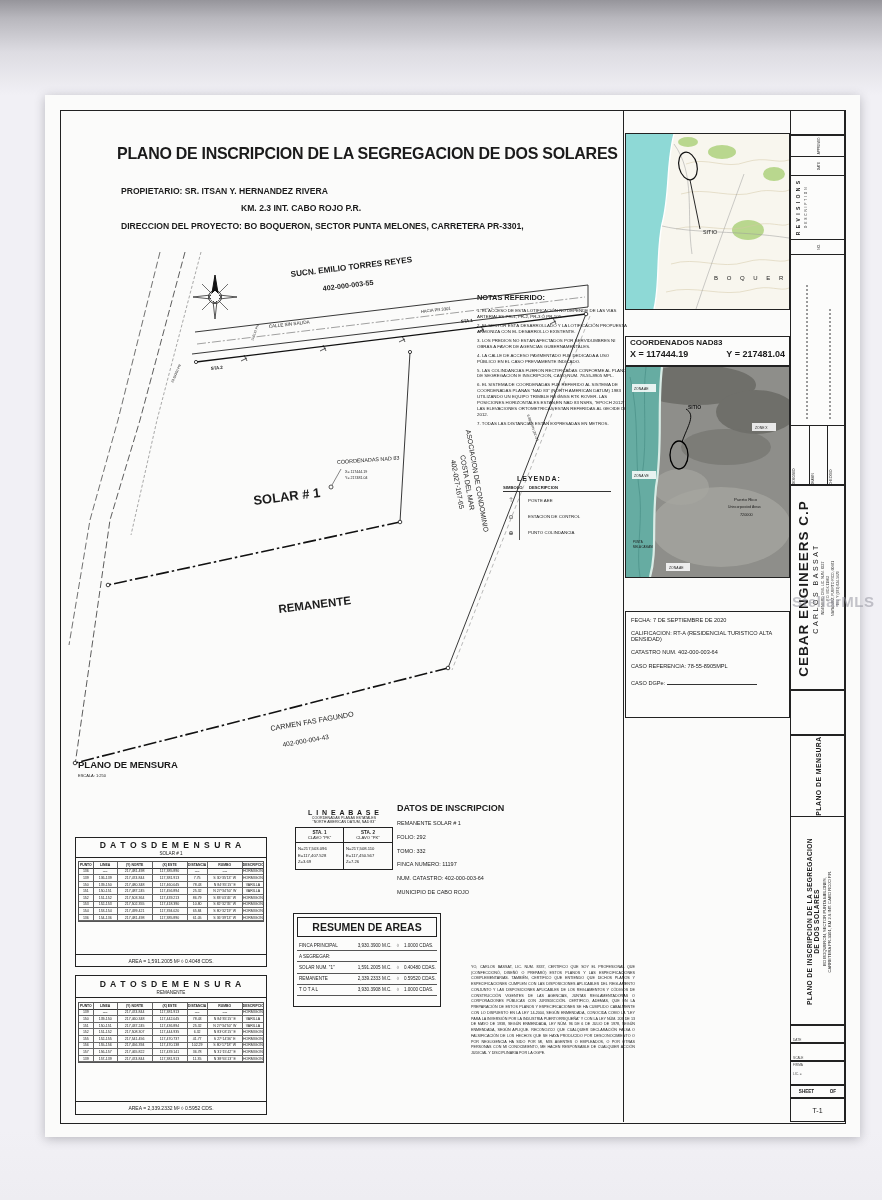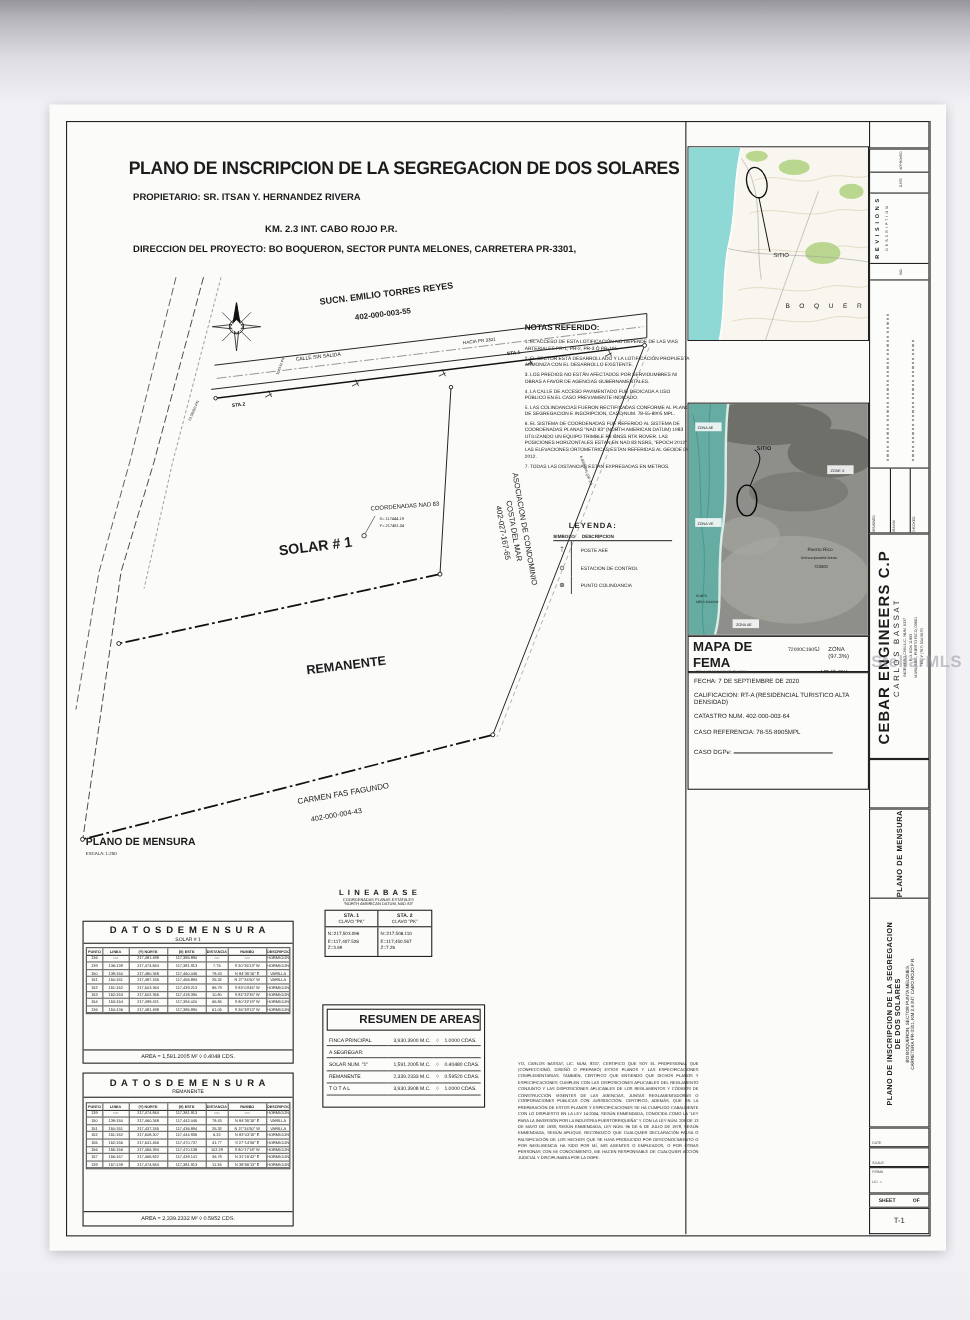--- a/index.html
+++ b/index.html
@@ -38,21 +38,21 @@
 </style>
 </head>
 <body>
 
 <div class="sheet">
   <div class="frame"></div>
   <div class="vline" style="left:578px;top:15px;height:1012px;"></div>
   <div class="vline" style="left:745px;top:15px;height:1012px;"></div>
 
   <div class="abs t-title" style="left:72px;top:49px;">PLANO DE INSCRIPCION DE LA SEGREGACION DE DOS SOLARES</div>
-  <div class="abs t-sub" style="left:76px;top:79px;text-align:right;">PROPIETARIO:  SR. ITSAN Y. HERNANDEZ RIVERA</div>
+  <div class="abs t-sub" style="left:76px;top:91px;text-align:right;">PROPIETARIO:  SR. ITSAN Y. HERNANDEZ RIVERA</div>
   <div class="abs t-sub" style="left:76px;top:94px;margin-top:32px;">DIRECCION DEL PROYECTO: BO BOQUERON, SECTOR PUNTA MELONES, CARRETERA PR-3301,</div>
   <div class="abs t-sub" style="left:196px;top:108px;">KM. 2.3 INT. CABO ROJO P.R.</div>
 
   <svg class="abs" style="left:16px;top:120px;" width="562" height="572" viewBox="0 0 562 572">
 
     <path d="M124,37 L79,205 L49,305 L14,550" fill="none" stroke="#333" stroke-width="0.8" stroke-dasharray="7 3"></path>
     <path d="M99,37 L57,205 L29,305 L8,430" fill="none" stroke="#333" stroke-width="0.7" stroke-dasharray="7 3"></path>
     <path d="M140,37 L96,205 L70,320" fill="none" stroke="#555" stroke-width="0.5" stroke-dasharray="3 2"></path>
 
     <path d="M134,117 L527,70" fill="none" stroke="#222" stroke-width="0.9"></path>
@@ -183,20 +183,27 @@
         <path d="M70,175 C85,130 100,90 118,40"></path>
         <path d="M48,10 C70,40 60,80 66,120"></path>
       </g>
       <ellipse cx="62" cy="32" rx="9" ry="14" fill="none" stroke="#111" stroke-width="1.2" transform="rotate(-14 62 32)"></ellipse>
       <path d="M64,46 L74,95" stroke="#111" stroke-width="0.9" fill="none"></path>
       <text x="77" y="100" font-size="5.4">SITIO</text>
       <text x="88" y="146" font-size="6" letter-spacing="3.5" fill="#4a4a4a">B O Q U E R O N</text>
     </svg>
   </div>
 
+  <div class="box" style="left:580px;top:241px;width:165px;height:30px;padding:1px 4px;">
+    <div style="font-size:8px;font-weight:bold;">COORDENADOS NAD83</div>
+    <div style="display:flex;justify-content:space-between;font-size:9px;font-weight:bold;margin-top:2px;">
+      <span>X = 117444.19</span>
+      <span>Y = 217481.04</span>
+    </div>
+  </div>
 
   <div class="box" style="left:580px;top:271px;width:165px;height:212px;">
     <svg width="163" height="210" viewBox="0 0 163 210">
       <rect width="163" height="210" fill="#8e8e8a"></rect>
       <g fill="#6f6f6a">
         <ellipse cx="70" cy="18" rx="60" ry="20"></ellipse>
           <ellipse cx="130" cy="45" rx="40" ry="22"></ellipse>
         <ellipse cx="100" cy="80" rx="45" ry="18" opacity=".6"></ellipse>
       </g>
       <g fill="#a5a59f">
@@ -223,31 +230,20 @@
           <text x="43" y="202" font-size="3.4">ZONA AE</text>
       </g>
       <text x="108" y="134" font-size="4.4" fill="#1c1c1c">Puerto Rico</text>
       <text x="102" y="141" font-size="3.4" fill="#1c1c1c">Unincorporated Areas</text>
       <text x="114" y="149" font-size="3.8" fill="#1c1c1c">720000</text>
       <text x="7" y="176" font-size="2.9" fill="#f2f2f2">PUNTA</text>
       <text x="7" y="181" font-size="2.9" fill="#f2f2f2">MELA CASIANI</text>
     </svg>
   </div>
 
-  <div class="box" style="left:580px;top:483px;width:165px;height:33px;padding:2px 4px;">
-    <div style="display:flex;align-items:baseline;">
-      <span style="font-size:12px;font-weight:bold;">MAPA DE FEMA</span>
-      <span style="font-size:4.6px;margin-left:3px;">72000C1905J</span>
-      <span style="font-size:5.4px;margin-left:8px;">ZONA (97.3%)</span>
-    </div>
-    <div style="display:flex;justify-content:space-between;">
-      <span style="font-size:3.4px;color:#555;">ACTUALIZADO REVISION 2019</span>
-      <span style="font-size:5.4px;margin-right:14px;">VE (2.7%)</span>
-    </div>
-  </div>
 
   <div class="box" style="left:580px;top:516px;width:165px;height:107px;padding:5px 5px;">
     <div style="font-size:5.6px;margin-bottom:7px;">FECHA: 7 DE SEPTIEMBRE DE 2020</div>
     <div style="font-size:5.6px;">CALIFICACION: RT-A (RESIDENCIAL TURISTICO ALTA</div>
     <div style="font-size:5.6px;margin-bottom:7px;">DENSIDAD)</div>
     <div style="font-size:5.6px;margin-bottom:8px;">CATASTRO NUM. 402-000-003-64</div>
     <div style="font-size:5.6px;margin-bottom:9px;">CASO REFERENCIA: 78-55-8905MPL</div>
     <div style="font-size:5.6px;">
       <span>CASO DGPe:</span>
       <span style="display:inline-block;width:90px;border-bottom:.6px solid #333;height:6px;"></span>
@@ -467,23 +463,34 @@
           </div>
         <div style="padding:3px 2px;font-size:4.2px;line-height:1.6;">
             <div class="">N=217,508.110</div>
             <div class="">E=117,450.567</div>
             <div class="">Z=7.26</div>
           </div>
       </div>
     </div>
   </div>
 
+  <div class="abs" style="left:352px;top:708px;width:150px;">
+    <div style="font-size:9px;font-weight:bold;margin-bottom:4px;">DATOS DE INSCRIPCION</div>
+    <div style="font-size:5.5px;line-height:2.5;">
+        <div class="">REMANENTE SOLAR # 1</div>
+        <div class="">FOLIO: 292</div>
+        <div class="">TOMO: 332</div>
+        <div class="">FINCA NUMERO: 11197</div>
+        <div class="">NUM. CATASTRO: 402-000-003-64</div>
+        <div class="">MUNICIPIO DE CABO ROJO</div>
+      </div>
+  </div>
 
   <div class="box" style="left:248px;top:818px;width:148px;height:94px;">
-    <div style="border:1px solid #222;margin:3px;text-align:right;font-size:10.5px;font-weight:bold;padding:3px 0;">RESUMEN DE AREAS</div>
+    <div style="border:1px solid #222;margin:3px;text-align:center;font-size:10.5px;font-weight:bold;padding:3px 0;">RESUMEN DE AREAS</div>
     <div style="margin:0 3px;">
         <div class="trow rrow">
           <div class="tcell">FINCA PRINCIPAL</div>
           <div class="tcell">3,930.3900 M.C.</div>
           <div class="tcell">◊</div>
           <div class="tcell">1.0000 CDAS.</div>
         </div>
         <div class="trow rrow">
           <div class="tcell">A SEGREGAR:</div>
           <div class="tcell"></div>

